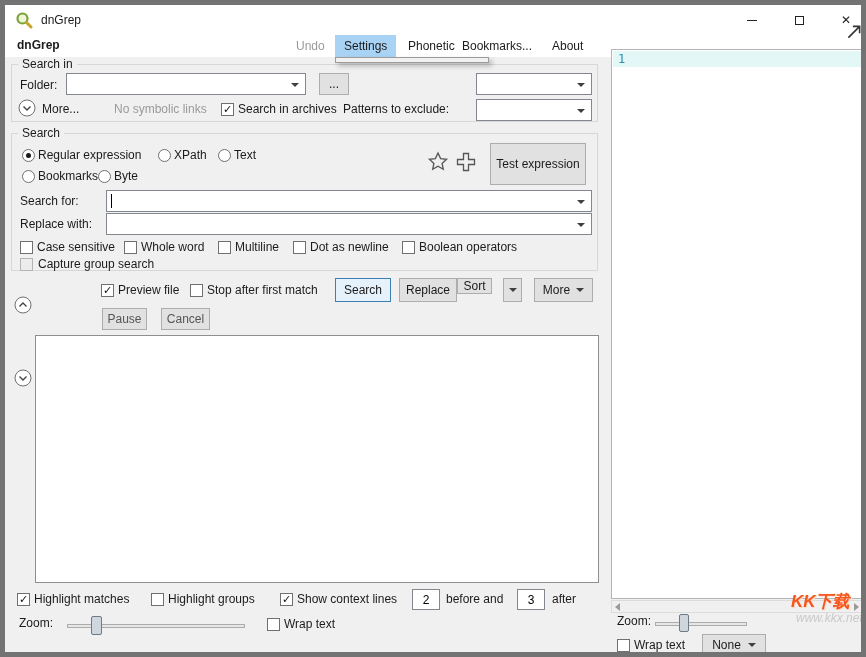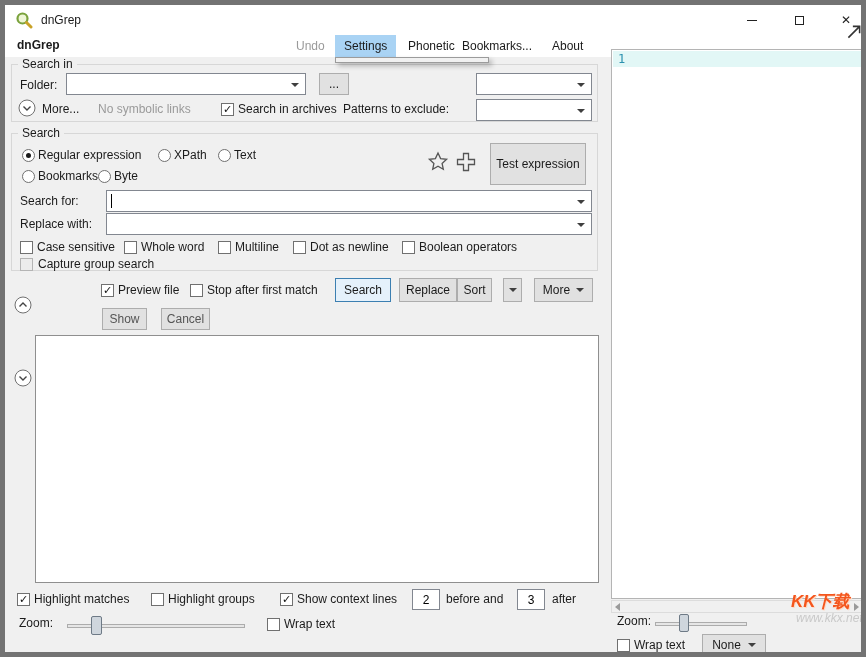--- a/index.html
+++ b/index.html
@@ -28,21 +28,21 @@
   .dd-item { position:relative; height:22px; line-height:22px; padding-left:33px; margin:0 2px; border:1px solid transparent; }
   .dd-item.hl { background:#cce8ff; border-color:#90c8f0; }
   .dd-shortcut { position:absolute; right:14px; top:0; }
 
   
   .group { position:absolute; border:1px solid #d7d7d7; }
   .group-label { position:absolute; top:-8px; left:6px; background:#f0f0f0; padding:0 4px; }
 
   
   .lbl { position:absolute; white-space:nowrap; }
-  .muted { color:#9a9a9a; }
+  .muted { color:#9a9a9a;margin-left:16px; }
   .combo { position:absolute; height:22px; background:#ffffff; border:1px solid #828790; }
   .combo .arr { position:absolute; right:6px; top:9px; width:0; height:0;
                 border-left:4px solid transparent; border-right:4px solid transparent; border-top:4px solid #3f3f3f; }
   .caret { position:absolute; left:4px; top:3px; width:1px; height:14px; background:#000; }
   .btn { position:absolute; background:#e1e1e1; border:1px solid #adadad; display:flex;
          align-items:center; justify-content:center; font-size:12px; }
   .btn.focus { background:#e5f1fb; border-color:#3c7fb1; }
   .btn .arr-dn { width:0; height:0; border-left:4px solid transparent; border-right:4px solid transparent; border-top:4px solid #3f3f3f; }
   .cb { position:absolute; width:13px; height:13px; background:#fff; border:1px solid #707070;
         font-size:11px; line-height:11px; text-align:center; font-weight:bold; color:#111; }
@@ -181,37 +181,37 @@
     <span class="cb disabled" style="left:8px; top:124px"></span>
     <span class="lbl" style="left:26px; top:123px">Capture group search</span>
   </div>
 
   <span class="cb" style="left:96px; top:279px">✓</span>
   <span class="lbl" style="left:113px; top:278px">Preview file</span>
   <span class="cb" style="left:185px; top:279px"></span>
   <span class="lbl" style="left:202px; top:278px">Stop after first match</span>
   <div class="btn focus" style="left:330px; top:273px; width:56px; height:24px">Search</div>
   <div class="btn" style="left:394px; top:273px; width:58px; height:24px">Replace</div>
-  <div class="btn" style="left:452px; top:273px; width:35px; height:24px">Sort</div>
+  <div class="btn" style="left:452px; top:273px; width:35px; height:16px">Sort</div>
   <div class="btn" style="left:498px; top:273px; width:19px; height:24px">
       <span class="arr-dn"></span>
     </div>
   <div class="btn" style="left:529px; top:273px; width:59px; height:24px">
     <span>More</span>
     <span class="arr-dn" style="margin-left:6px"></span>
   </div>
 
   <span class="circle-btn" style="left:9px; top:291px">
     <svg viewBox="0 0 18 18" width="18" height="18">
         <circle cx="9" cy="9" r="8" fill="#fff" stroke="#707070"></circle>
         <polyline points="5.5,10.5 9,7 12.5,10.5" fill="none" stroke="#444" stroke-width="1.4"></polyline>
       </svg>
   </span>
 
-  <div class="btn" style="left:97px; top:303px; width:45px; height:22px; color:#555">Show</div>
+  <div class="btn" style="left:97px; top:303px; width:45px; height:22px; color:#555">Pause</div>
   <div class="btn" style="left:156px; top:303px; width:49px; height:22px; color:#555">Cancel</div>
 
   <div class="results"></div>
   <span class="circle-btn" style="left:9px; top:364px">
     <svg viewBox="0 0 18 18" width="18" height="18">
         <circle cx="9" cy="9" r="8" fill="#fff" stroke="#707070"></circle>
         <polyline points="5.5,7.5 9,11 12.5,7.5" fill="none" stroke="#444" stroke-width="1.4"></polyline>
       </svg>
   </span>
 

